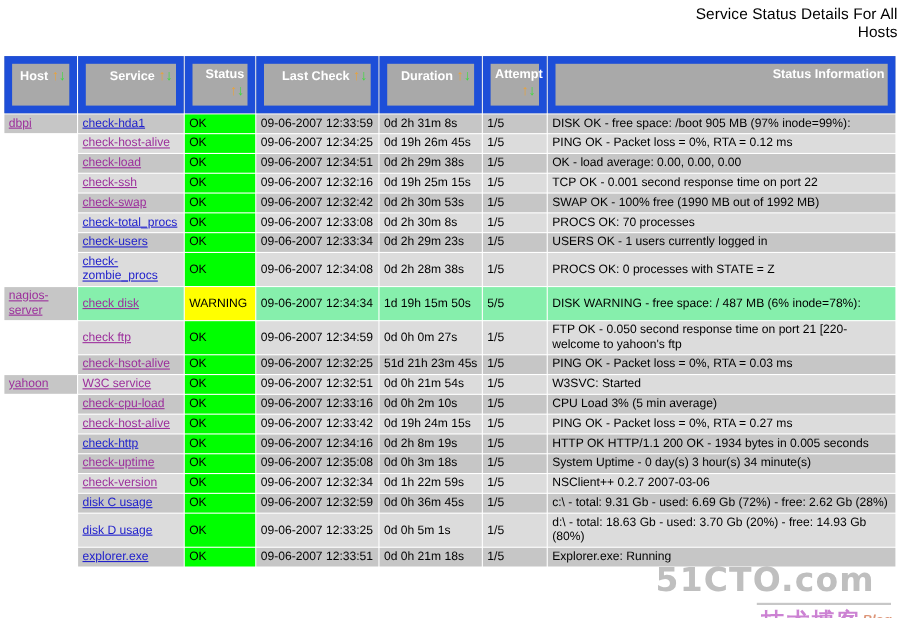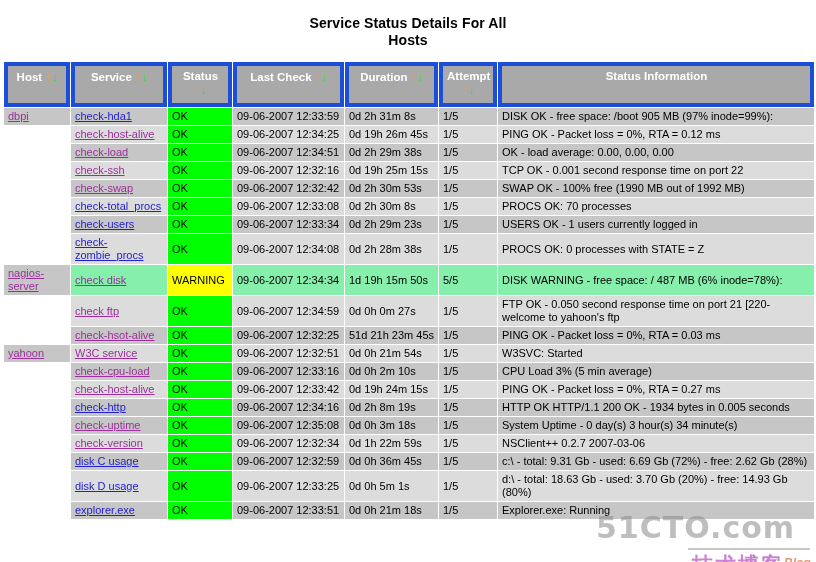--- a/index.html
+++ b/index.html
@@ -4,48 +4,48 @@
 <style>
   html,body{margin:0;padding:0;}
   body{
     width:816px;height:562px;
     background:#ffffff;
     font-family:"Liberation Sans","DejaVu Sans",sans-serif;
     overflow:hidden;
     position:relative;
   }
   #page-title{
-    text-align:center;
+    text-align:right;
     font-size:14px;
-    font-weight:bold;
+    font-weight:normal;
     color:#000000;
     line-height:17px;
-    padding-top:15px;
+    padding-top:4px;
     margin:0 0 12px 0;
     letter-spacing:0.1px;
   }
   #page-title .ln{display:block;}
 
   table.status{
     border-collapse:separate;
     border-spacing:1px;
     width:808px;
     margin:0 0 0 3px;
     table-layout:fixed;
     background:#ffffff;
   }
   table.status th{
     background:#a9a9a9;
     color:#ffffff;
     font-size:11.5px;
     font-weight:bold;
-    text-align:center;
+    text-align:right;
     vertical-align:top;
     padding:4px 3px 6px 4px;
-    border:4px solid #1d4ed8;
+    border:7px solid #1d4ed8;
     height:26px;
     white-space:normal;
     line-height:13px;
   }
   table.status th .arrows{
     display:inline;
     white-space:nowrap;
     font-weight:normal;
   }
   .arr-up{color:#e8a33d;font-size:13px;}

